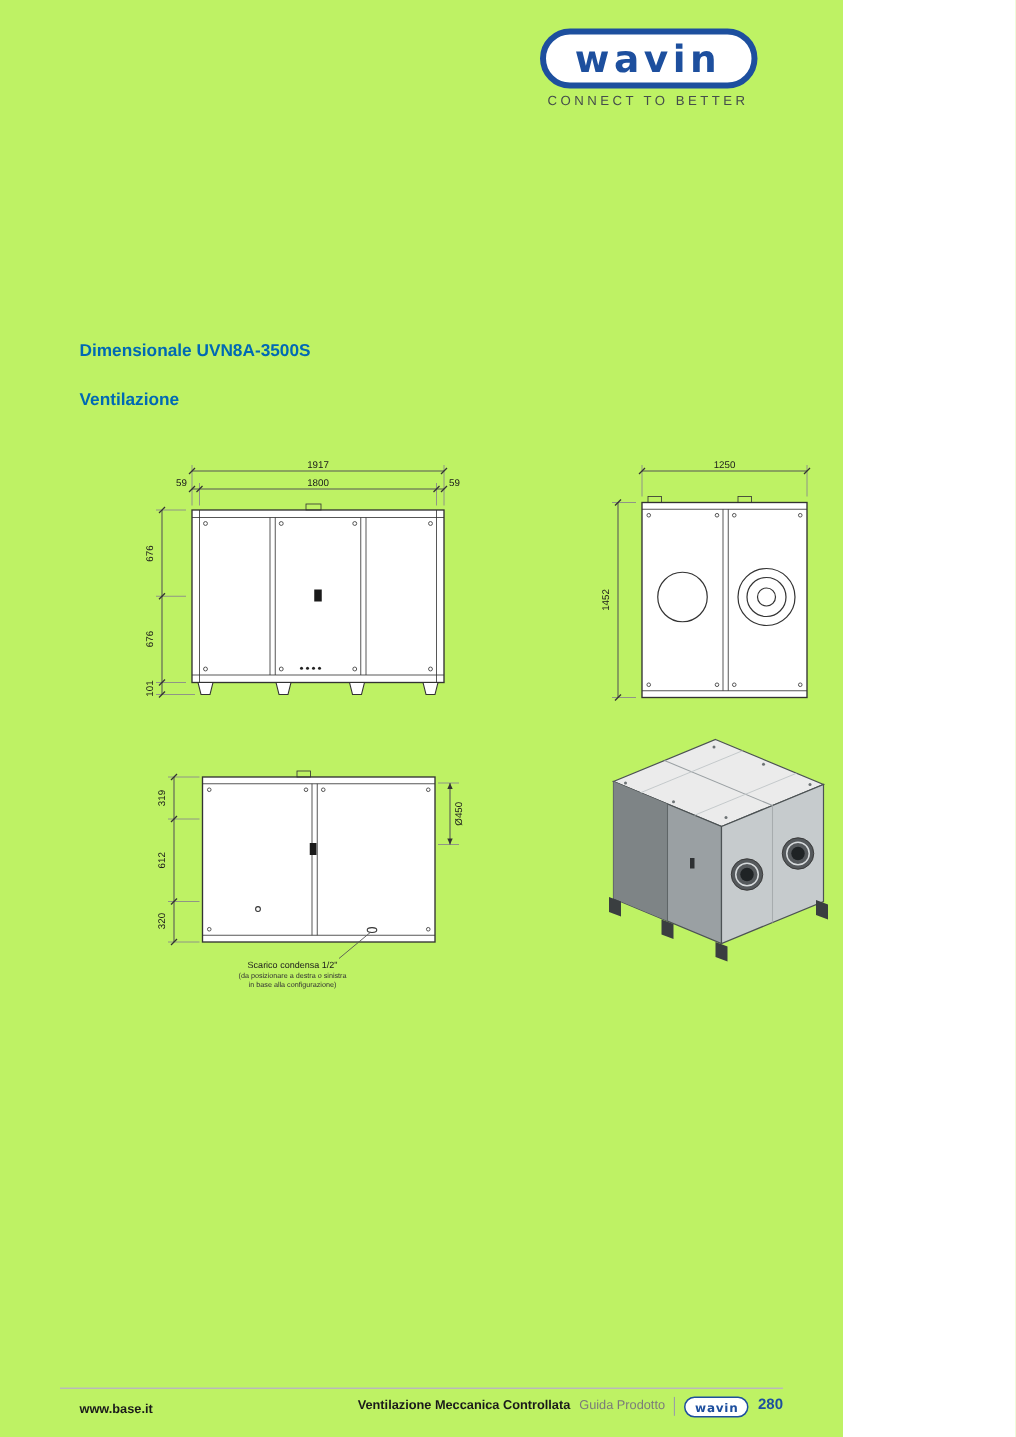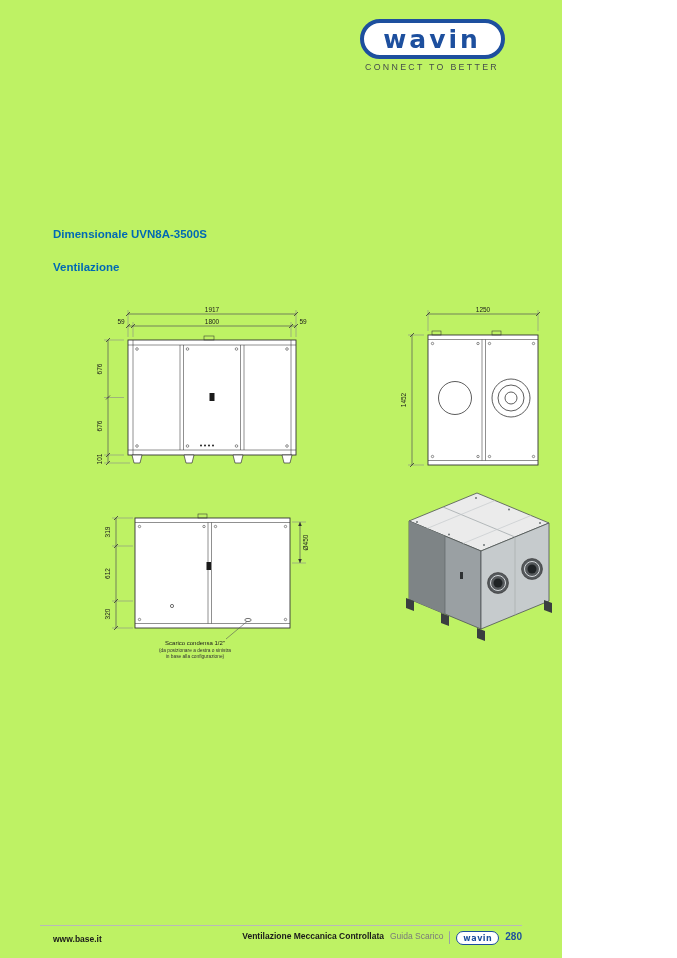--- a/index.html
+++ b/index.html
@@ -273,21 +273,21 @@
         <polygon points="85,150 93,153 93,163 85,160"></polygon>
         <polygon points="152,122 160,125 160,135 152,132"></polygon>
       </g>
     </svg>
   </div>
 
   <div class="footer-line"></div>
   <div class="footer-left">www.base.it</div>
   <div class="footer-right">
     <span class="doc-title">Ventilazione Meccanica Controllata</span>
-    <span class="doc-subtitle">Guida Scarico</span>
+    <span class="doc-subtitle">Guida Prodotto</span>
     <span class="foot-divider"></span>
     <span class="mini-oval">
       <span>wavin</span>
     </span>
     <span class="page-num">280</span>
   </div>
 
 </div>
 
 </body></html>

